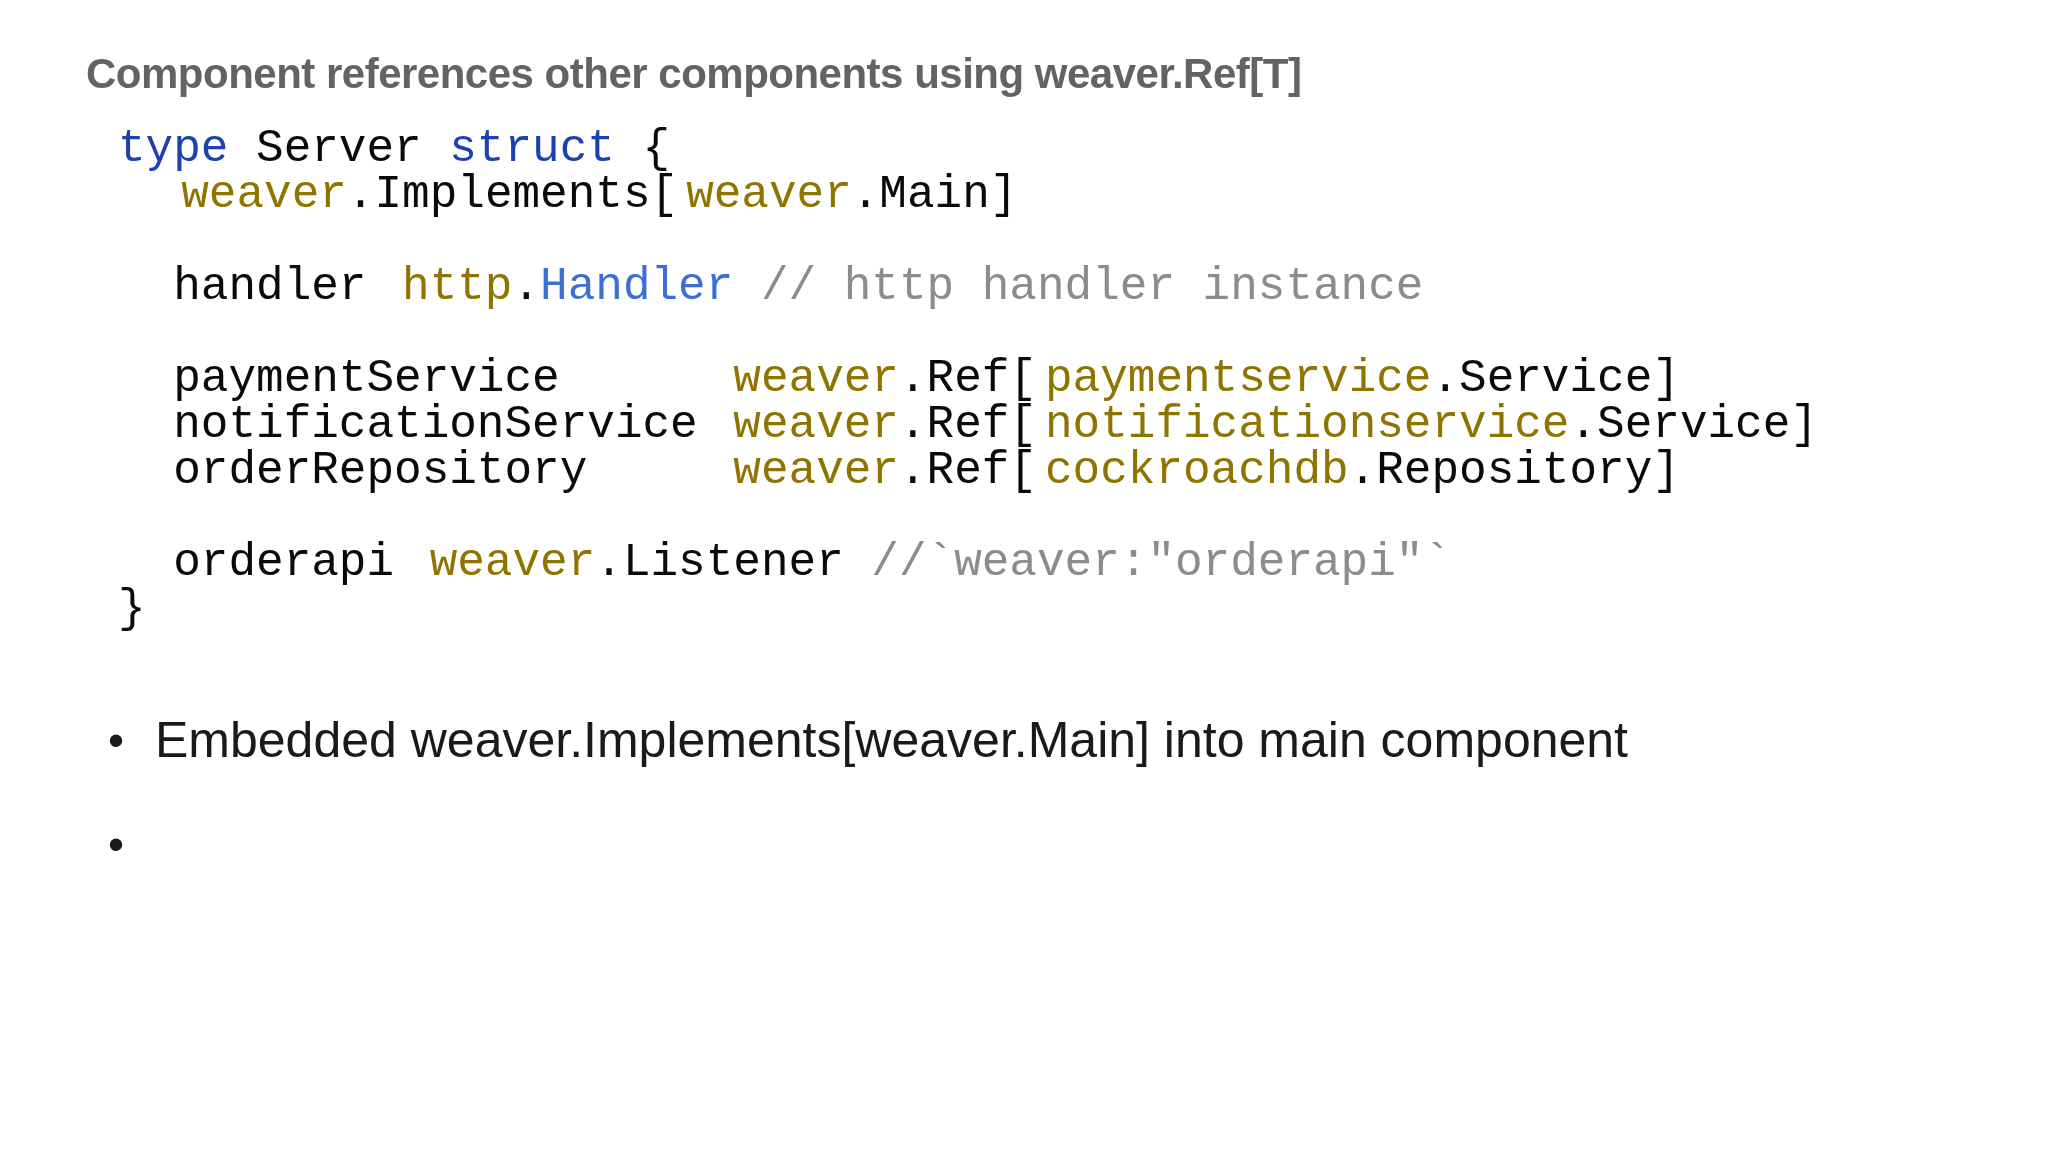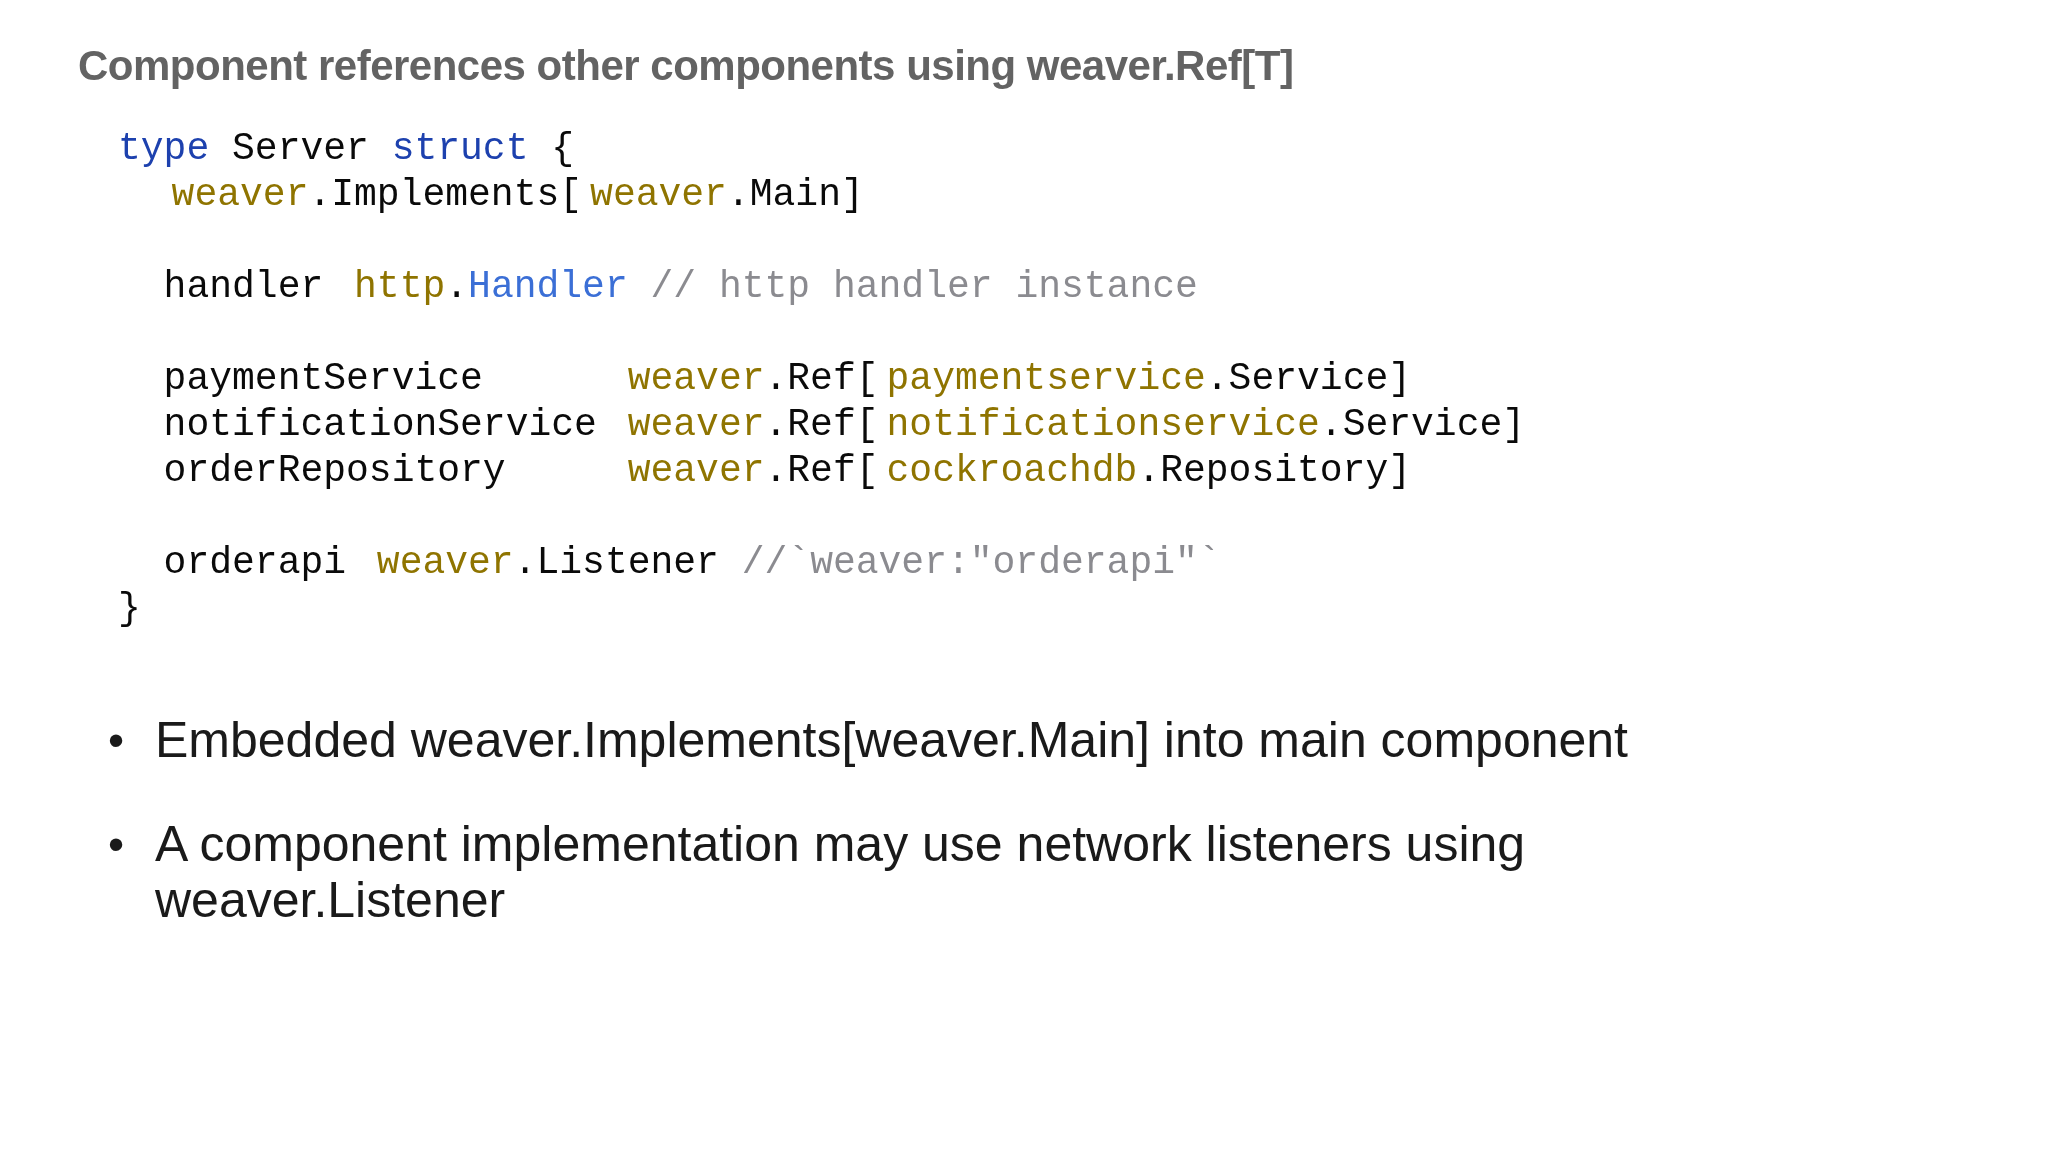--- a/index.html
+++ b/index.html
@@ -12,35 +12,35 @@
     width: 2048px;
     height: 1152px;
     background: var(--c-background, #ffffff);
     overflow: hidden;
     font-family: "Liberation Sans", sans-serif;
   }
   .title {
     position: absolute;
     left: 74px;
     top: 38px;
-    margin: 4px;
+    margin: 12px;
     font-family: "Liberation Sans", sans-serif;
     font-weight: bold;
     font-size: 42px;
     letter-spacing: -0.5px;
     color: var(--c-title, #636363);
     white-space: nowrap;
   }
   .code {
     position: absolute;
     left: 118px;
     top: 126px;
     margin: 0;
     font-family: "Liberation Mono", "DejaVu Sans Mono", monospace;
-    font-size: 38px;
+    font-size: 46px;
     line-height: 46px;
     color: var(--c-code_text, #0a0a0a);
     white-space: pre;
   }
   .code-line { height: 46px; }
   .tok-plain   { color: var(--c-code_text, #0a0a0a); }
   .tok-keyword { color: var(--c-keyword, #1d41ae); }
   .tok-package { color: var(--c-package, #8f7400); margin-left: 8px; }
   .tok-type    { color: var(--c-type, #3b6fd6); }
   .tok-comment { color: var(--c-comment, #8b8b90); }
@@ -70,15 +70,15 @@
   }
 </style>
 </head>
 <body>
 
 <div class="slide">
   <h1 class="title">Component references other components using weaver.Ref[T]</h1>
   <pre class="code" id="code-block"><div class="code-line"><span class="tok-keyword">type</span><span class="tok-plain"> Server </span><span class="tok-keyword">struct</span><span class="tok-plain"> {</span></div><div class="code-line"><span class="tok-plain">  </span><span class="tok-package">weaver</span><span class="tok-plain">.Implements[</span><span class="tok-package">weaver</span><span class="tok-plain">.Main]</span></div><div class="code-line">&nbsp;</div><div class="code-line"><span class="tok-plain">  handler </span><span class="tok-package">http</span><span class="tok-plain">.</span><span class="tok-type">Handler</span><span class="tok-plain"> </span><span class="tok-comment">// http handler instance</span></div><div class="code-line">&nbsp;</div><div class="code-line"><span class="tok-plain">  paymentService      </span><span class="tok-package">weaver</span><span class="tok-plain">.Ref[</span><span class="tok-package">paymentservice</span><span class="tok-plain">.Service]</span></div><div class="code-line"><span class="tok-plain">  notificationService </span><span class="tok-package">weaver</span><span class="tok-plain">.Ref[</span><span class="tok-package">notificationservice</span><span class="tok-plain">.Service]</span></div><div class="code-line"><span class="tok-plain">  orderRepository     </span><span class="tok-package">weaver</span><span class="tok-plain">.Ref[</span><span class="tok-package">cockroachdb</span><span class="tok-plain">.Repository]</span></div><div class="code-line">&nbsp;</div><div class="code-line"><span class="tok-plain">  orderapi </span><span class="tok-package">weaver</span><span class="tok-plain">.Listener </span><span class="tok-comment">//`weaver:"orderapi"`</span></div><div class="code-line"><span class="tok-plain">}</span></div></pre>
   <ul class="bullets" id="bullet-list">
       <li class="bullet-item"><span class="bullet-dot">•</span><span>Embedded weaver.Implements[weaver.Main] into main component</span></li>
-      <li class="bullet-item"><span class="bullet-dot">•</span><span>A component implementation may use network listeners using weaver.Listener</span></li>
+      <li class="bullet-item"><span class="bullet-dot">•</span></li>
     </ul>
 </div>
 
 </body></html>

